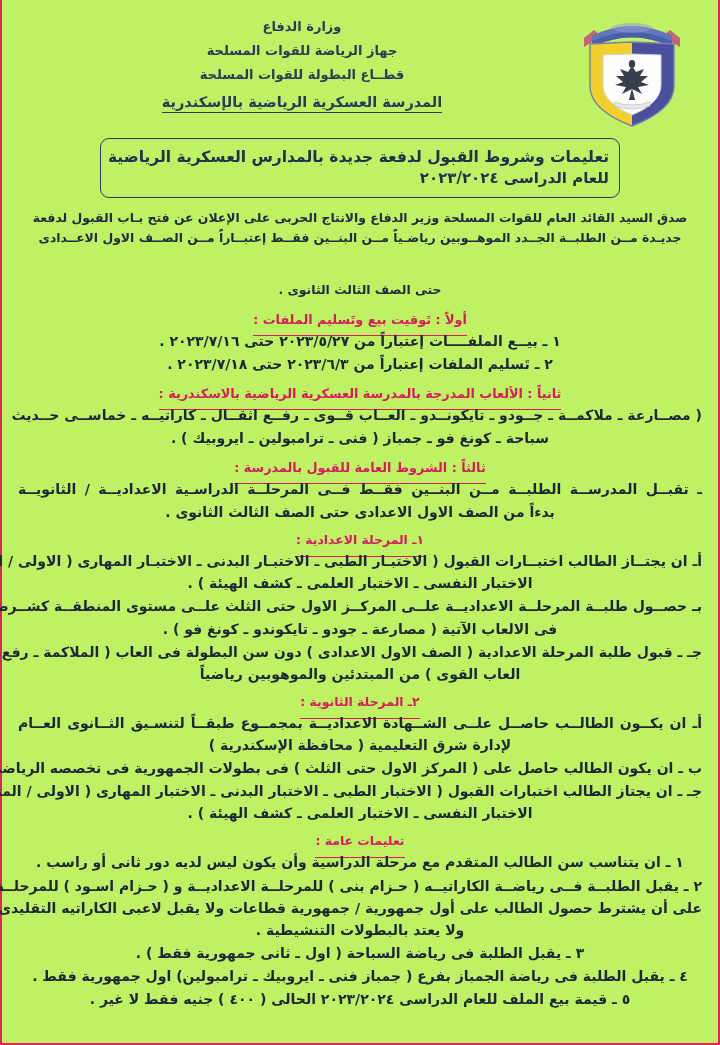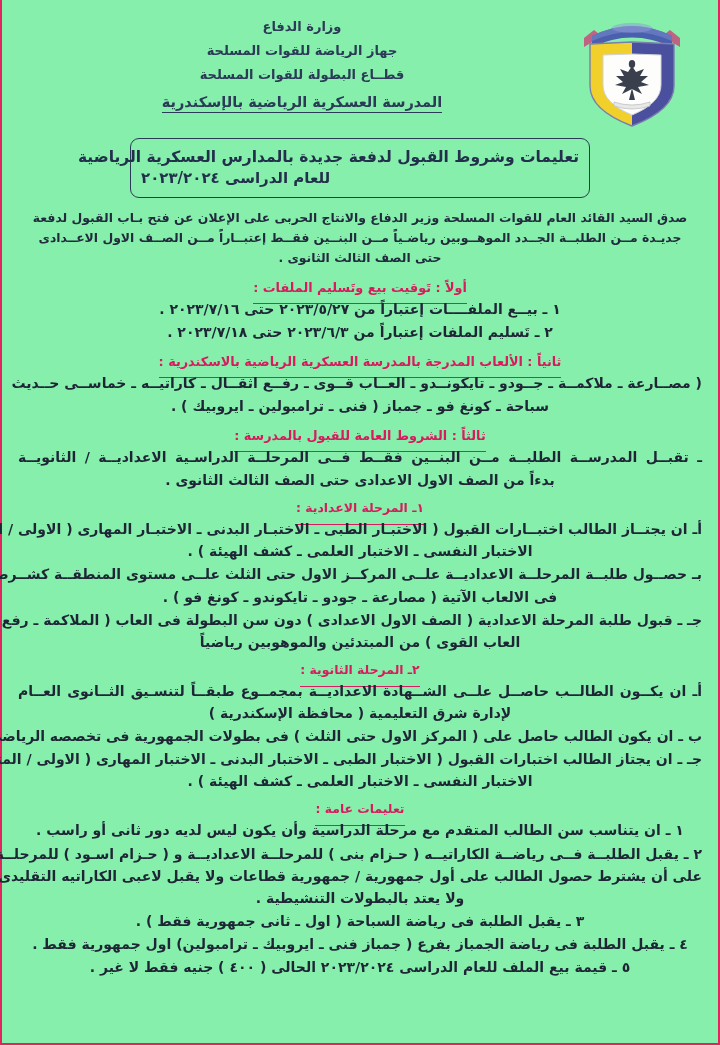--- a/index.html
+++ b/index.html
@@ -18,21 +18,21 @@
     overflow: hidden;
   }
 
   
   .page {
     position: absolute;
     inset: 0;
     border-right: 2.5px solid #e0245e;
     border-left: 2.5px solid #e0245e;
     border-bottom: 2.5px solid #e0245e;
-    background: #86efac;
+    background: #bef264;
     padding: 6px 14px 0 14px;
   }
 
   
   .header {
     display: flex;
     flex-direction: row-reverse;
     align-items: flex-start;
     justify-content: space-between;
     height: 128px;
@@ -72,25 +72,25 @@
     height: 118px;
     flex: 0 0 124px;
     position: relative;
     margin-right: 6px;
   }
   .emblem svg { width: 100%; height: 100%; display: block; }
 
   
   .title-box {
     margin: 4px auto 0 auto;
-    width: 460px;
+    width: 520px;
     border: 1.6px solid #2b3a57;
     border-radius: 9px;
     padding: 7px 10px 8px 10px;
-    text-align: left;
+    text-align: right;
   }
   .title-line {
     color: #23304c;
     font-weight: bold;
     font-size: 15.5px;
     line-height: 1.42;
     white-space: nowrap;
   }
   .title-line.sub { font-size: 15px; }
 
@@ -98,21 +98,21 @@
   .intro {
     margin: 10px 2px 0 2px;
     color: #222b3d;
     font-weight: bold;
     font-size: 12.4px;
     line-height: 1.62;
     text-align: justify;
     text-align-last: center;
   }
   .intro .ln { display: block; white-space: nowrap; text-align: justify; }
-  .intro .ln.last { text-align: right; }
+  .intro .ln.last { text-align: right; margin-top: 32px; }
 
   
   .sec-head {
     color: #d81b5e;
     font-weight: bold;
     font-size: 12.8px;
     text-align: center;
     margin: 11px 0 3px 0;
   }
   .sec-head span {

